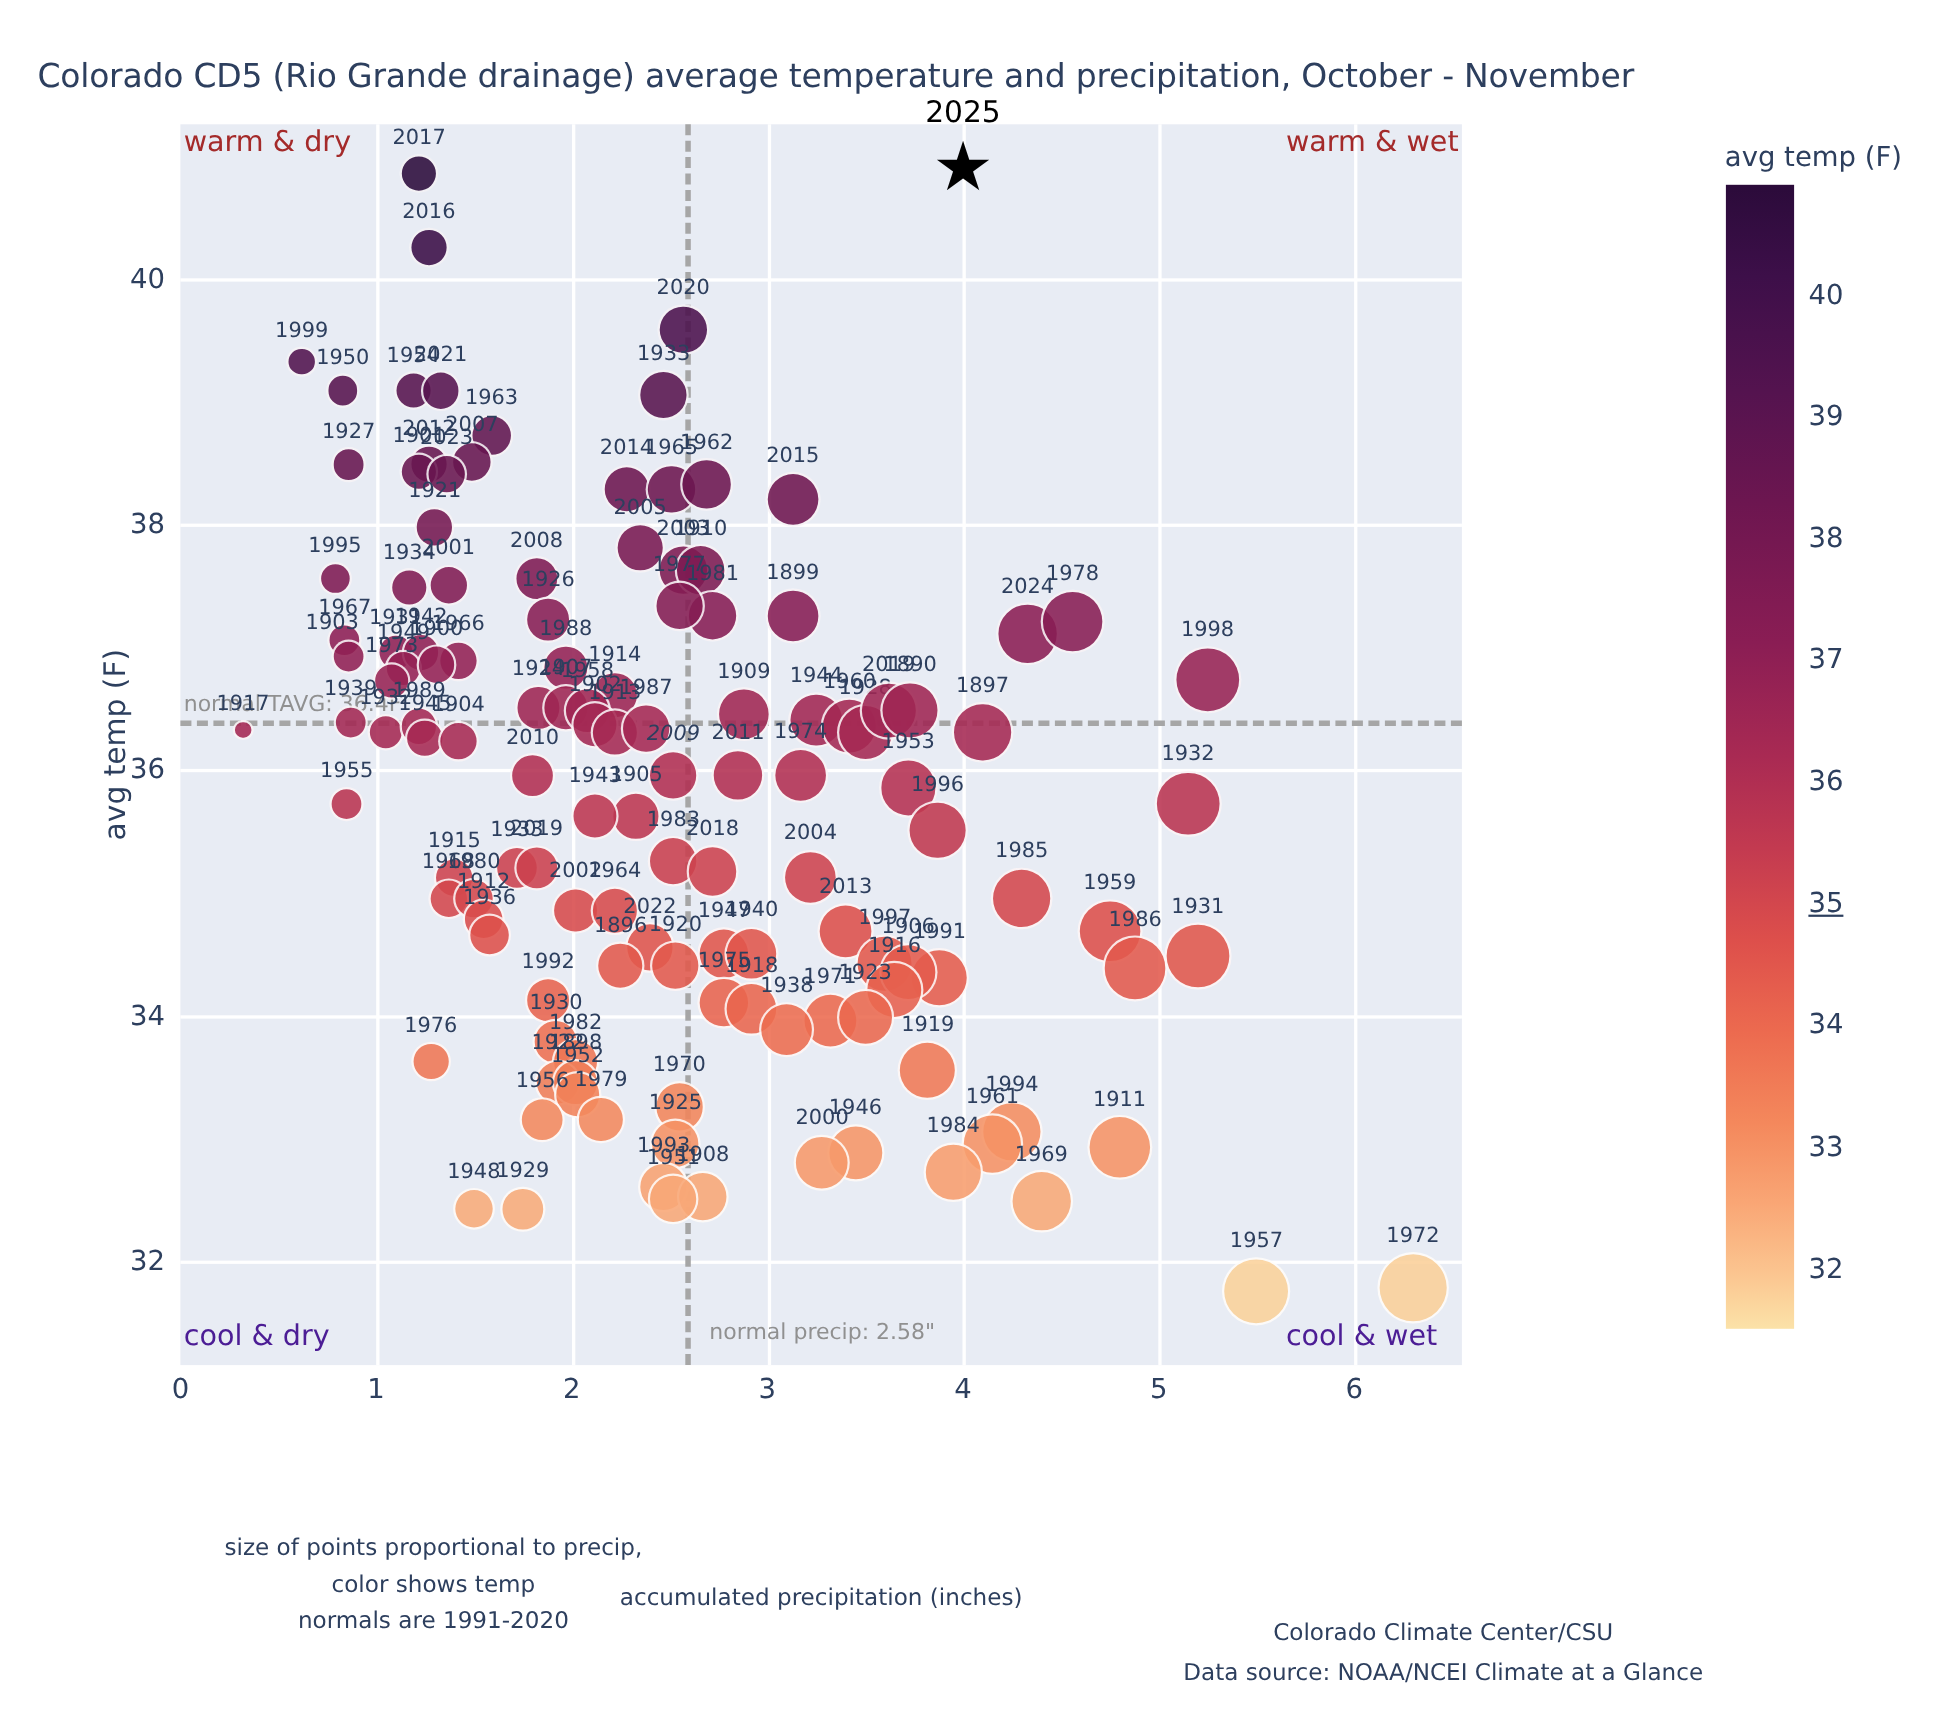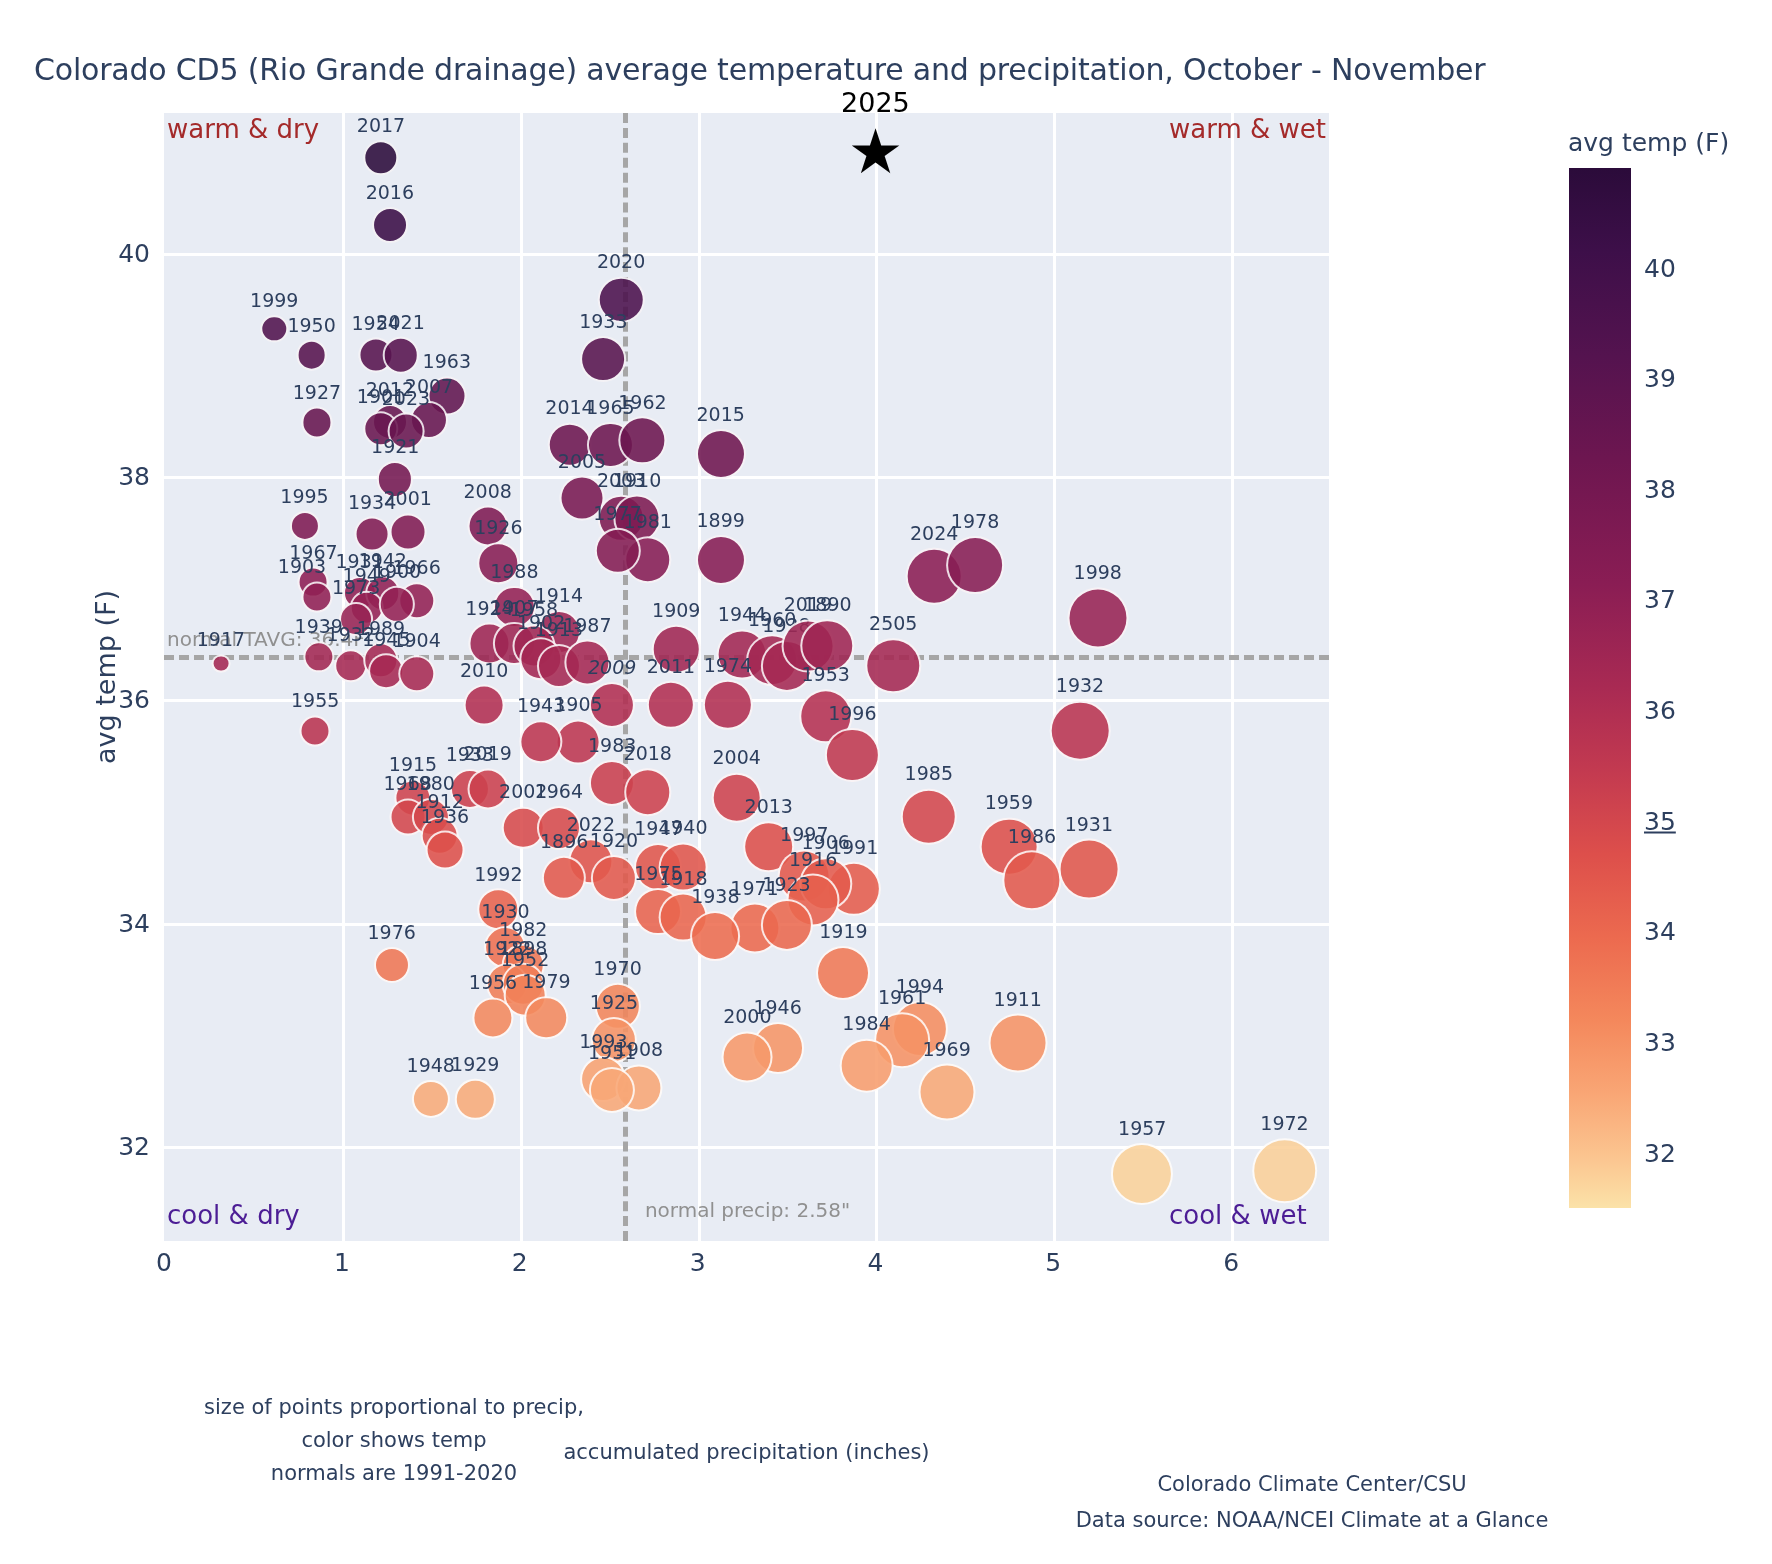--- a/index.html
+++ b/index.html
@@ -235,21 +235,21 @@
       <div class="ptlbl" style="left: 730.053px; top: 624.278px;">1944</div>
       <div class="pt" style="left: 760.29px; top: 660.248px; width: 51.7588px; height: 51.7588px; background: rgb(164, 40, 83);"></div>
       <div class="ptlbl" style="left: 760.29px; top: 629.368px;">1960</div>
       <div class="pt" style="left: 774.519px; top: 665.832px; width: 52.2143px; height: 52.2143px; background: rgb(166, 41, 83);"></div>
       <div class="ptlbl" style="left: 774.519px; top: 634.725px;">1928</div>
       <div class="pt" style="left: 795.863px; top: 645.729px; width: 52.8871px; height: 52.8871px; background: rgb(160, 38, 83);"></div>
       <div class="ptlbl" style="left: 795.863px; top: 614.285px;">2019</div>
       <div class="pt" style="left: 815.427px; top: 645.729px; width: 53.4932px; height: 53.4932px; background: rgb(160, 38, 83);"></div>
       <div class="ptlbl" style="left: 815.427px; top: 613.982px;">1890</div>
       <div class="pt" style="left: 881.237px; top: 665.832px; width: 55.4636px; height: 55.4636px; background: rgb(166, 41, 83);"></div>
-      <div class="ptlbl" style="left: 881.237px; top: 633.1px;">2505</div>
+      <div class="ptlbl" style="left: 881.237px; top: 633.1px;">1897</div>
       <div class="pt" style="left: 306.74px; top: 656.897px; width: 31.2842px; height: 31.2842px; background: rgb(163, 40, 83);"></div>
       <div class="ptlbl" style="left: 306.74px; top: 636.255px;">1939</div>
       <div class="pt" style="left: 338.756px; top: 665.832px; width: 33.5322px; height: 33.5322px; background: rgb(166, 41, 83);"></div>
       <div class="ptlbl" style="left: 338.756px; top: 644.066px;">1932</div>
       <div class="pt" style="left: 368.992px; top: 660.248px; width: 35.4178px; height: 35.4178px; background: rgb(164, 40, 83);"></div>
       <div class="ptlbl" style="left: 368.992px; top: 637.539px;">1989</div>
       <div class="pt" style="left: 374.328px; top: 671.416px; width: 35.7318px; height: 35.7318px; background: rgb(167, 41, 83);"></div>
       <div class="ptlbl" style="left: 374.328px; top: 648.55px;">1945</div>
       <div class="pt" style="left: 404.565px; top: 673.65px; width: 37.4247px; height: 37.4247px; background: rgb(168, 42, 83);"></div>
       <div class="ptlbl" style="left: 404.565px; top: 649.937px;">1904</div>

